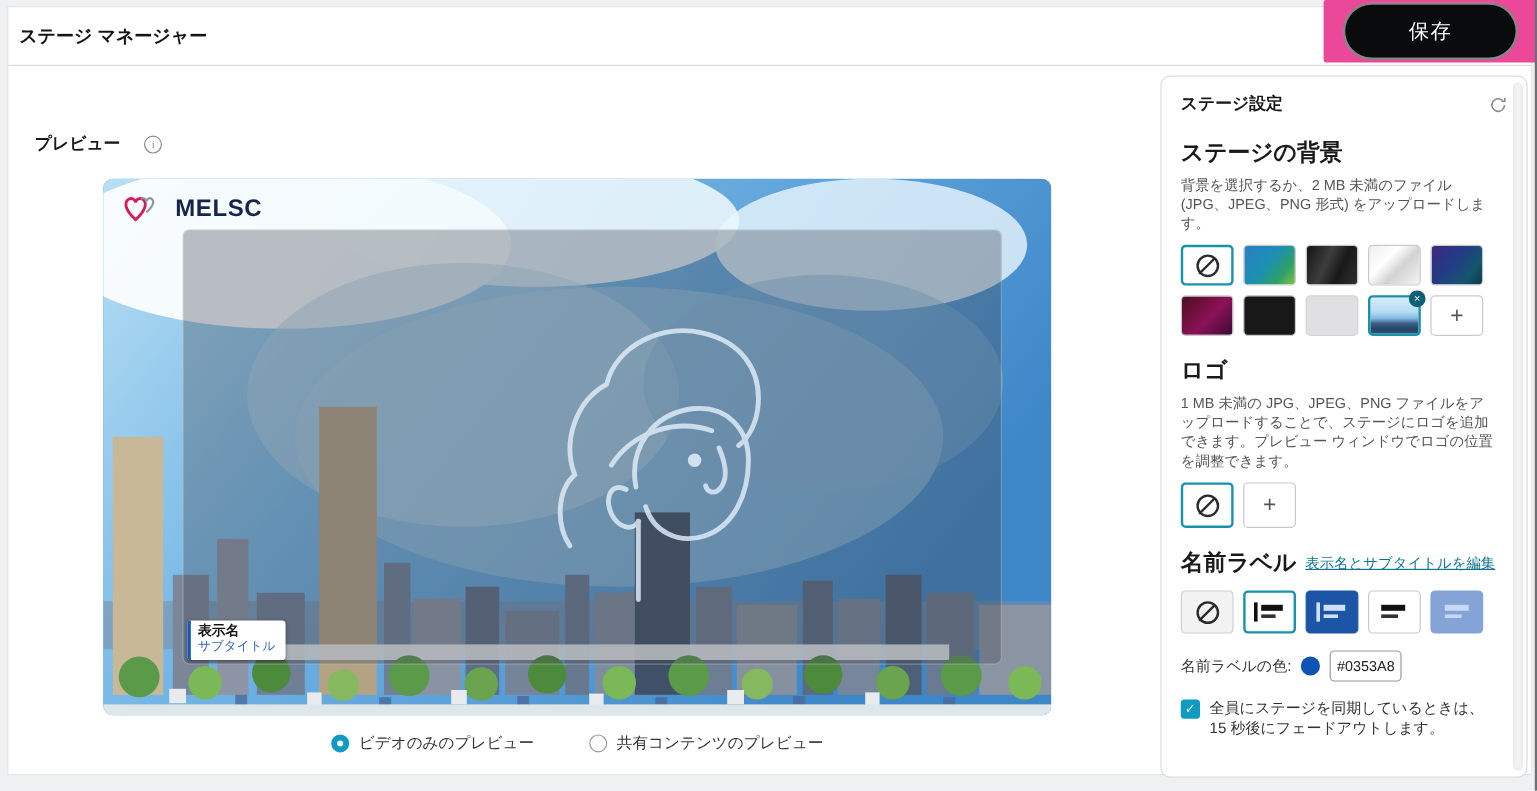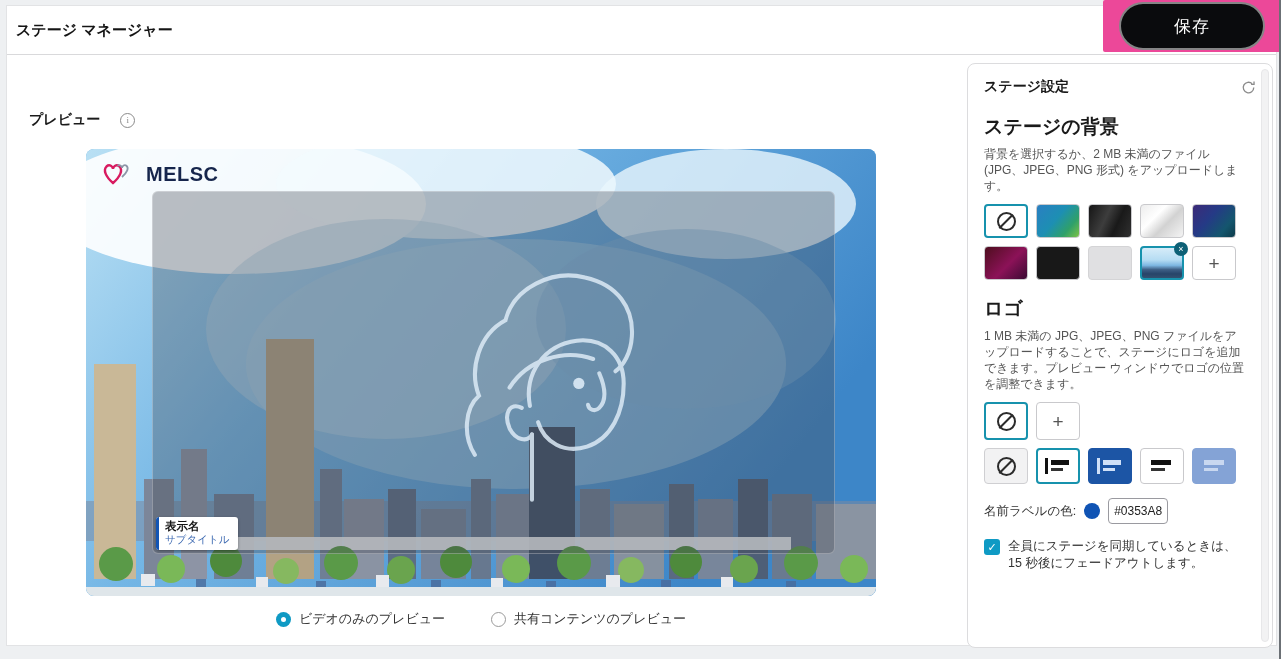--- a/index.html
+++ b/index.html
@@ -312,20 +312,24 @@
 
     <div class="tiles">
       <div class="tile tall sel">
           <span class="prohibit"></span>
         </div>
       <div class="tile tall">
           <span class="plus">+</span>
         </div>
     </div>
 
+    <div class="nl-head-row">
+      <span class="sec-h" style="margin:0;">名前ラベル</span>
+      <a class="lnk">表示名とサブタイトルを編集</a>
+    </div>
 
     <div class="tiles">
       <div class="tile nl gray-none">
           <span class="prohibit"></span>
         </div>
       <div class="tile nl sel">
         <span class="nlic">
             <span class="v"></span>
             <span class="h1"></span>
             <span class="h2"></span>

